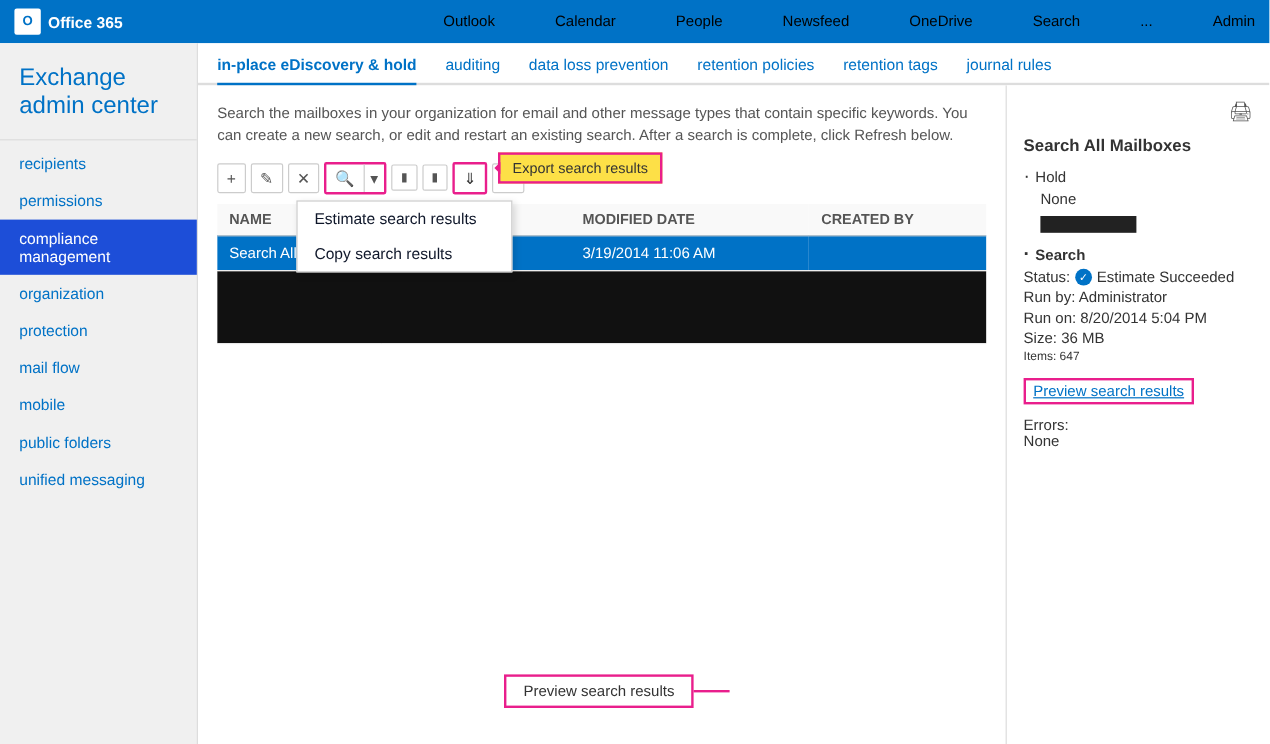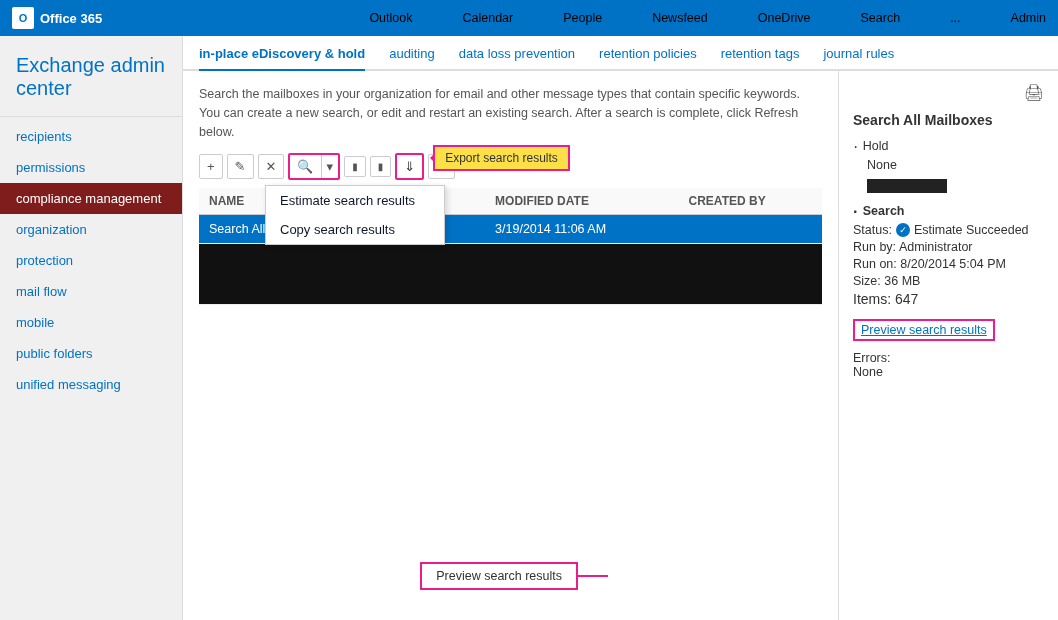--- a/index.html
+++ b/index.html
@@ -49,42 +49,42 @@
     }
 
     
     .main-container {
       display: flex;
       height: calc(620px - 36px);
     }
 
     
     .sidebar {
-      width: 183px;
+      width: 165px;
       background: #f0f0f0;
       border-right: 1px solid #ddd;
       padding-top: 8px;
       flex-shrink: 0;
     }
     .sidebar-title {
       font-size: 20px;
       font-weight: 300;
       color: #0072c6;
       padding: 10px 16px 16px 16px;
       border-bottom: 1px solid #ddd;
       margin-bottom: 4px;
     }
     .sidebar-item {
       padding: 8px 16px;
       cursor: pointer;
       color: #0072c6;
       font-size: 13px;
     }
     .sidebar-item.active {
-      background: #7f1d1d;
+      background: #1d4ed8;
       color: #fff;
     }
 
     
     .content-area {
       flex: 1;
       display: flex;
       flex-direction: column;
       overflow: hidden;
     }
@@ -450,21 +450,21 @@
           <span>Administrator</span>
         </div>
         <div style="font-size:12.5px; margin-bottom:3px;">
           <span>Run on:</span>
           <span>8/20/2014 5:04 PM</span>
         </div>
         <div style="font-size:12.5px; margin-bottom:3px;">
           <span>Size:</span>
           <span>36 MB</span>
         </div>
-        <div style="font-size:14px; margin-bottom:8px;">
+        <div style="font-size:10px; margin-bottom:8px;">
           <span>Items:</span>
           <span>647</span>
         </div>
 
         <div style="position:relative;">
           <div class="preview-link-wrapper">
             <a class="preview-link">Preview search results</a>
           </div>
           
         </div>

